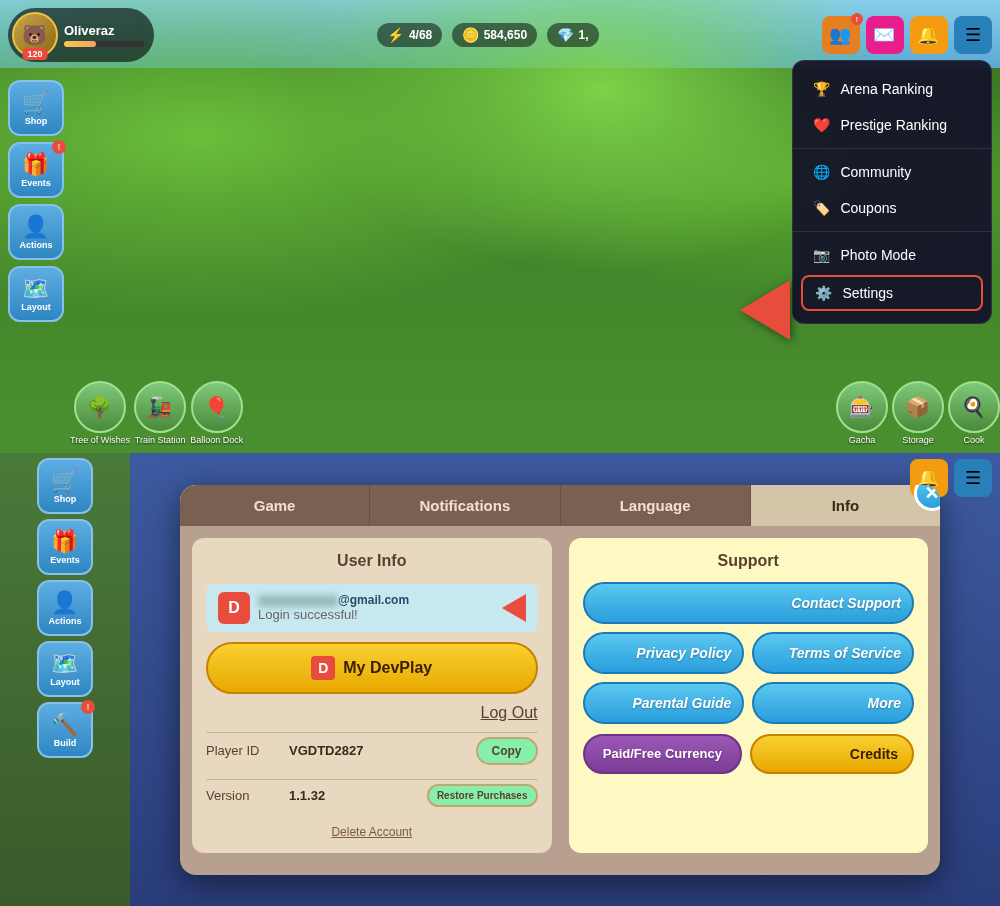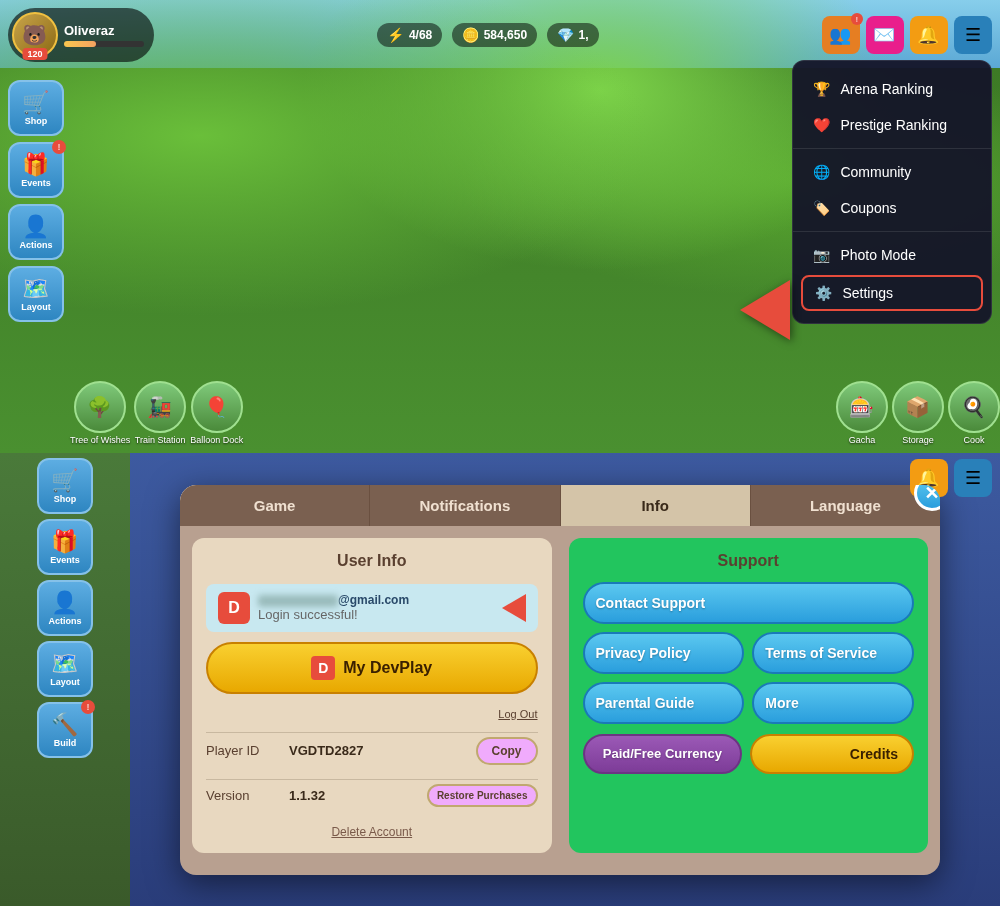--- a/index.html
+++ b/index.html
@@ -439,21 +439,21 @@
       font-weight: bold;
       font-size: 14px;
     }
 
     
     .logout-row {
       text-align: right;
     }
     .logout-link {
       color: #5a4030;
-      font-size: 11px;
+      font-size: 16px;
       text-decoration: underline;
       cursor: pointer;
       padding-left: 41px;
     }
 
     
     .info-row {
       display: flex;
       align-items: center;
       gap: 8px;
@@ -466,21 +466,21 @@
       width: 75px;
       flex-shrink: 0;
     }
     .info-value {
       font-size: 13px;
       color: #3a2a1a;
       font-weight: bold;
       flex: 1;
     }
     .info-btn {
-      background: #f0abfc;
+      background: #86efac;
       border: 2px solid #c0a870;
       border-radius: 20px;
       padding: 5px 14px;
       font-size: 12px;
       font-weight: bold;
       color: #5a4030;
       cursor: pointer;
     }
 
     
@@ -489,40 +489,41 @@
       color: #7a5a4a;
       font-size: 12px;
       text-decoration: underline;
       cursor: pointer;
       margin-top: 4px;
     }
 
     
     .support-panel {
       flex: 1;
-      background: #22c55e;
+      background: #fef9c3;
       border-radius: 12px;
       padding: 14px;
       display: flex;
       flex-direction: column;
       gap: 8px;
     }
 
     
     .support-btn {
       background: linear-gradient(180deg, #5bc8f0, #2a9edd);
       border: 2px solid #1a7ab8;
       border-radius: 30px;
       padding: 11px;
-      text-align: left;
+      text-align: right;
       font-size: 14px;
       font-weight: bold;
       color: white;
       cursor: pointer;
       text-shadow: 0 1px 2px rgba(0,0,0,0.3);
+      font-style: italic;
     }
     .support-row {
       display: flex;
       gap: 8px;
     }
     .support-row .support-btn { flex: 1; }
 
     
     .bottom-support-row {
       display: flex;
@@ -788,25 +789,25 @@
 
     <div class="close-btn">✕</div>
 
     <div class="dialog-tabs">
       <div class="tab">
         <span>Game</span>
       </div>
       <div class="tab">
         <span>Notifications</span>
       </div>
+      <div class="tab">
+        <span>Language</span>
+      </div>
       <div class="tab active">
         <span>Info</span>
-      </div>
-      <div class="tab">
-        <span>Language</span>
       </div>
     </div>
 
     <div class="dialog-content">
 
       <div class="user-info-panel">
         <div class="panel-title">User Info</div>
 
         <div class="email-row">
           <div class="d-badge">D</div>

